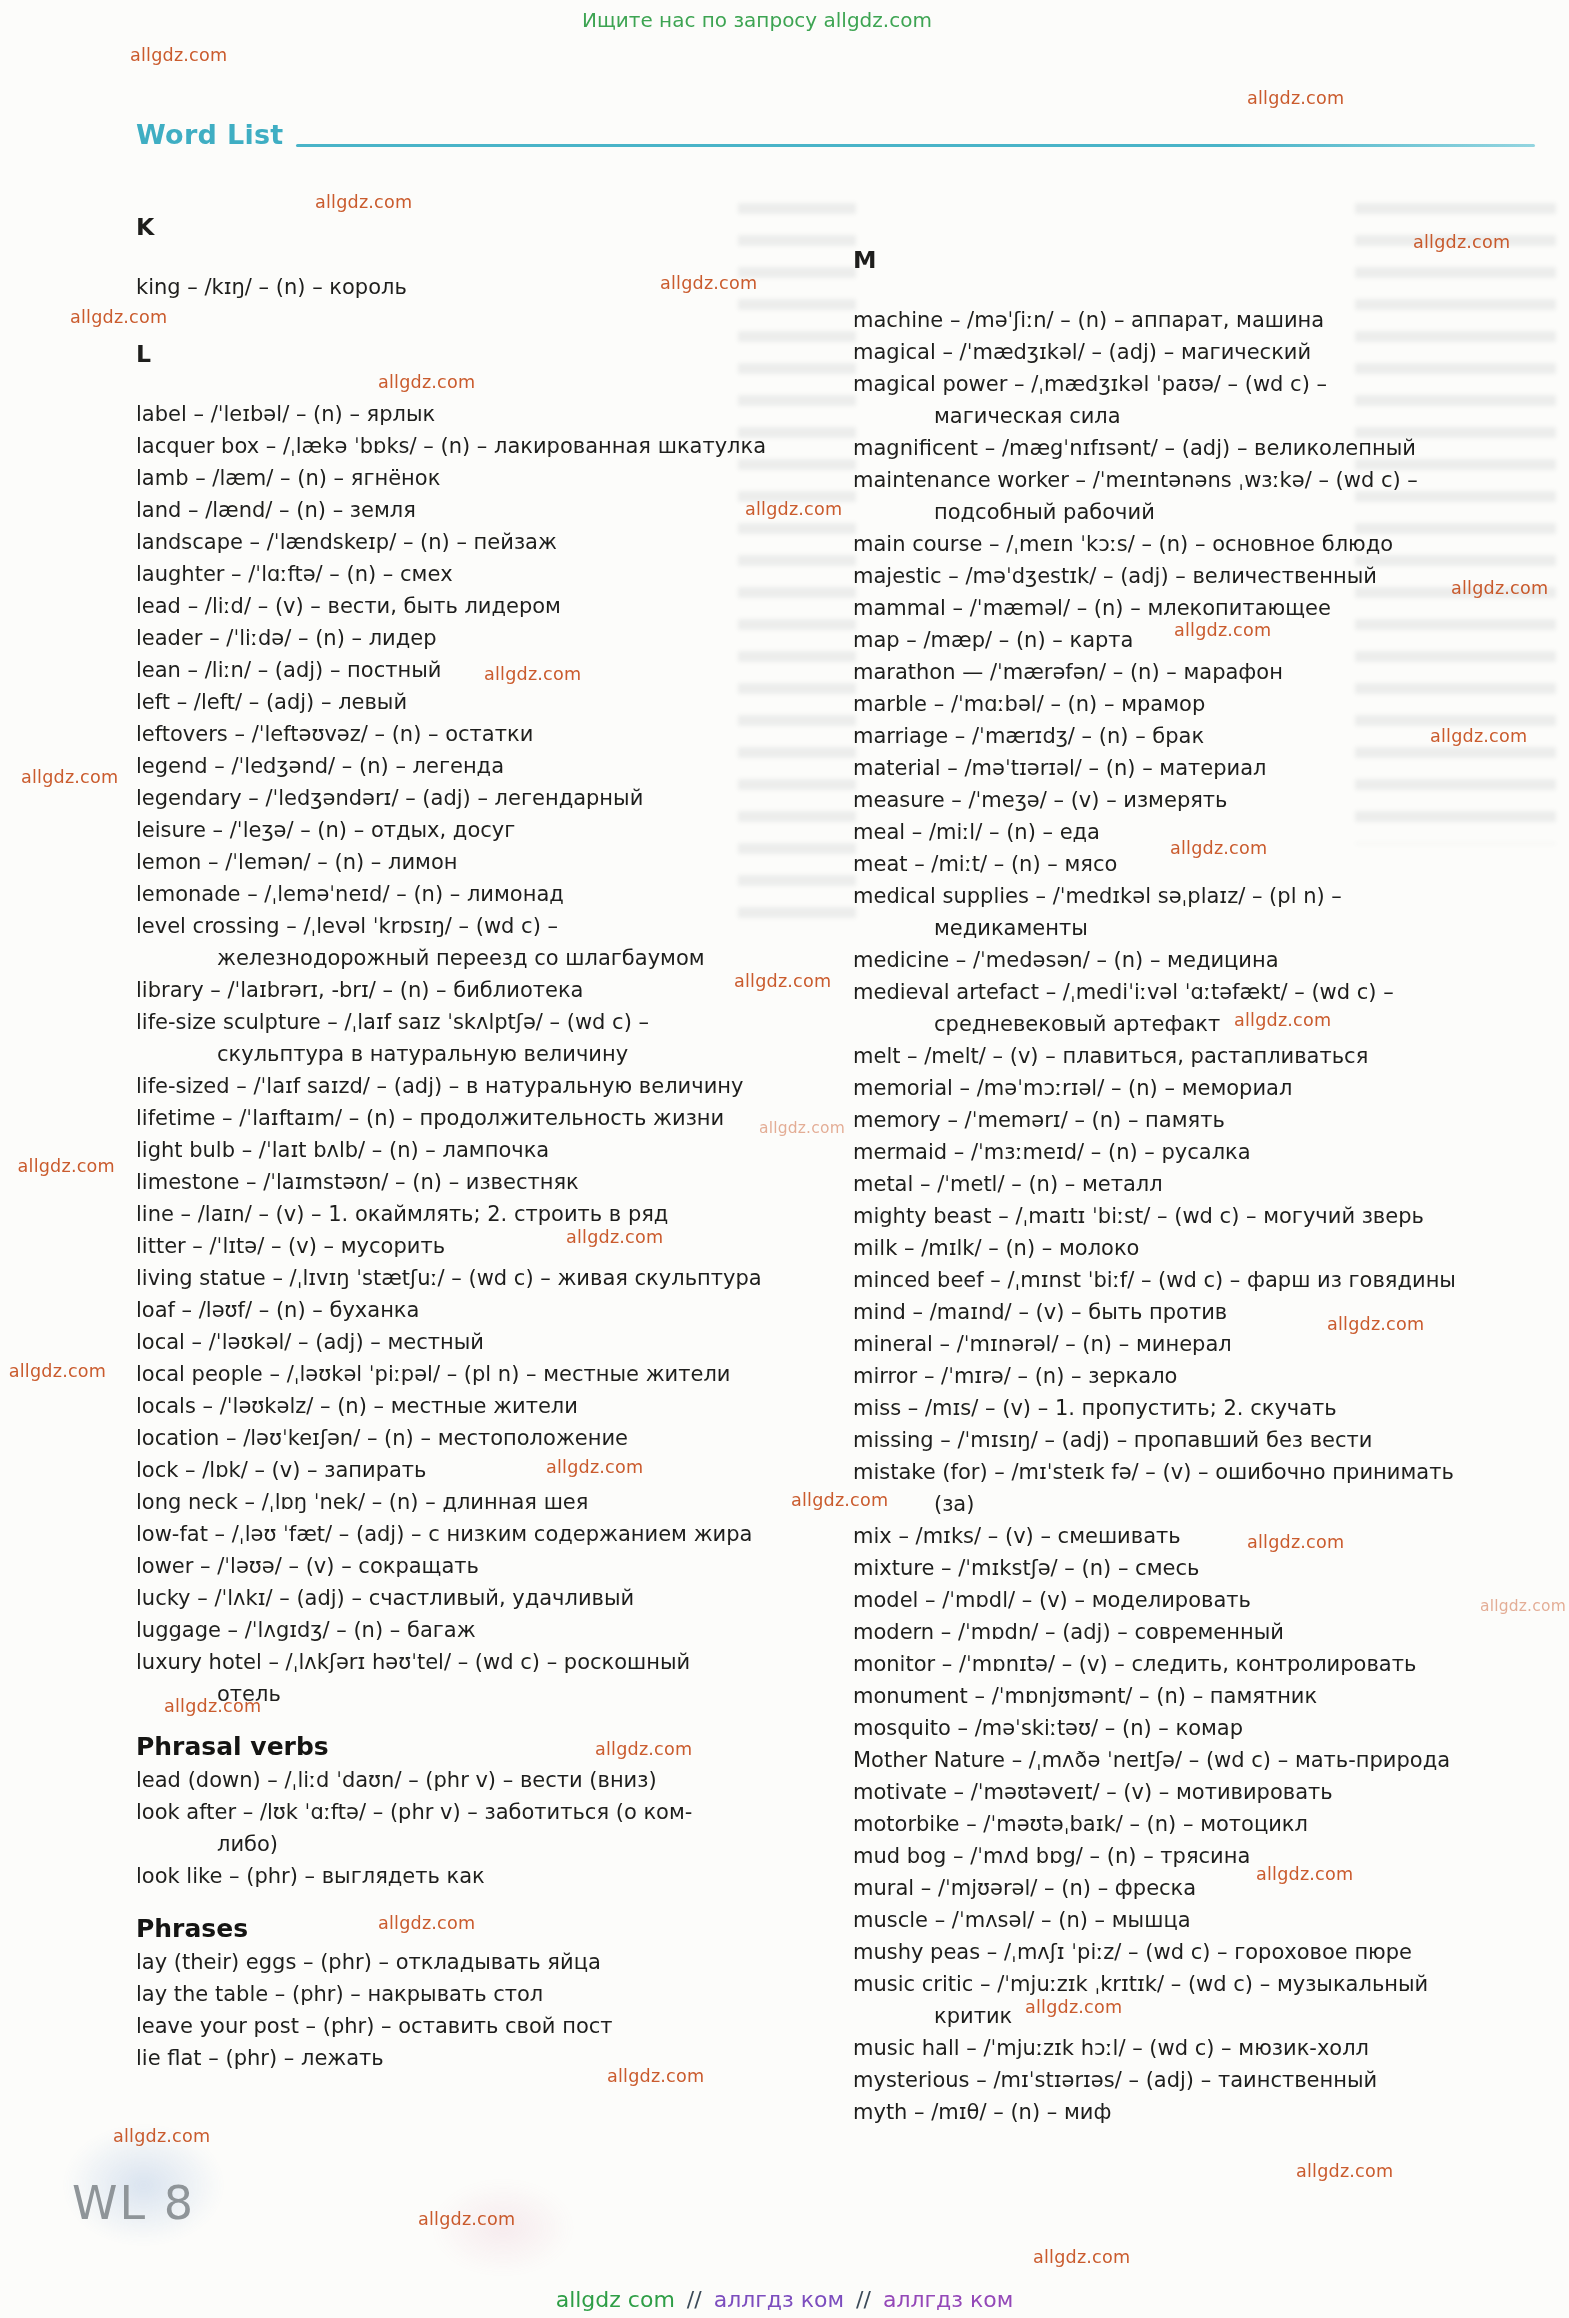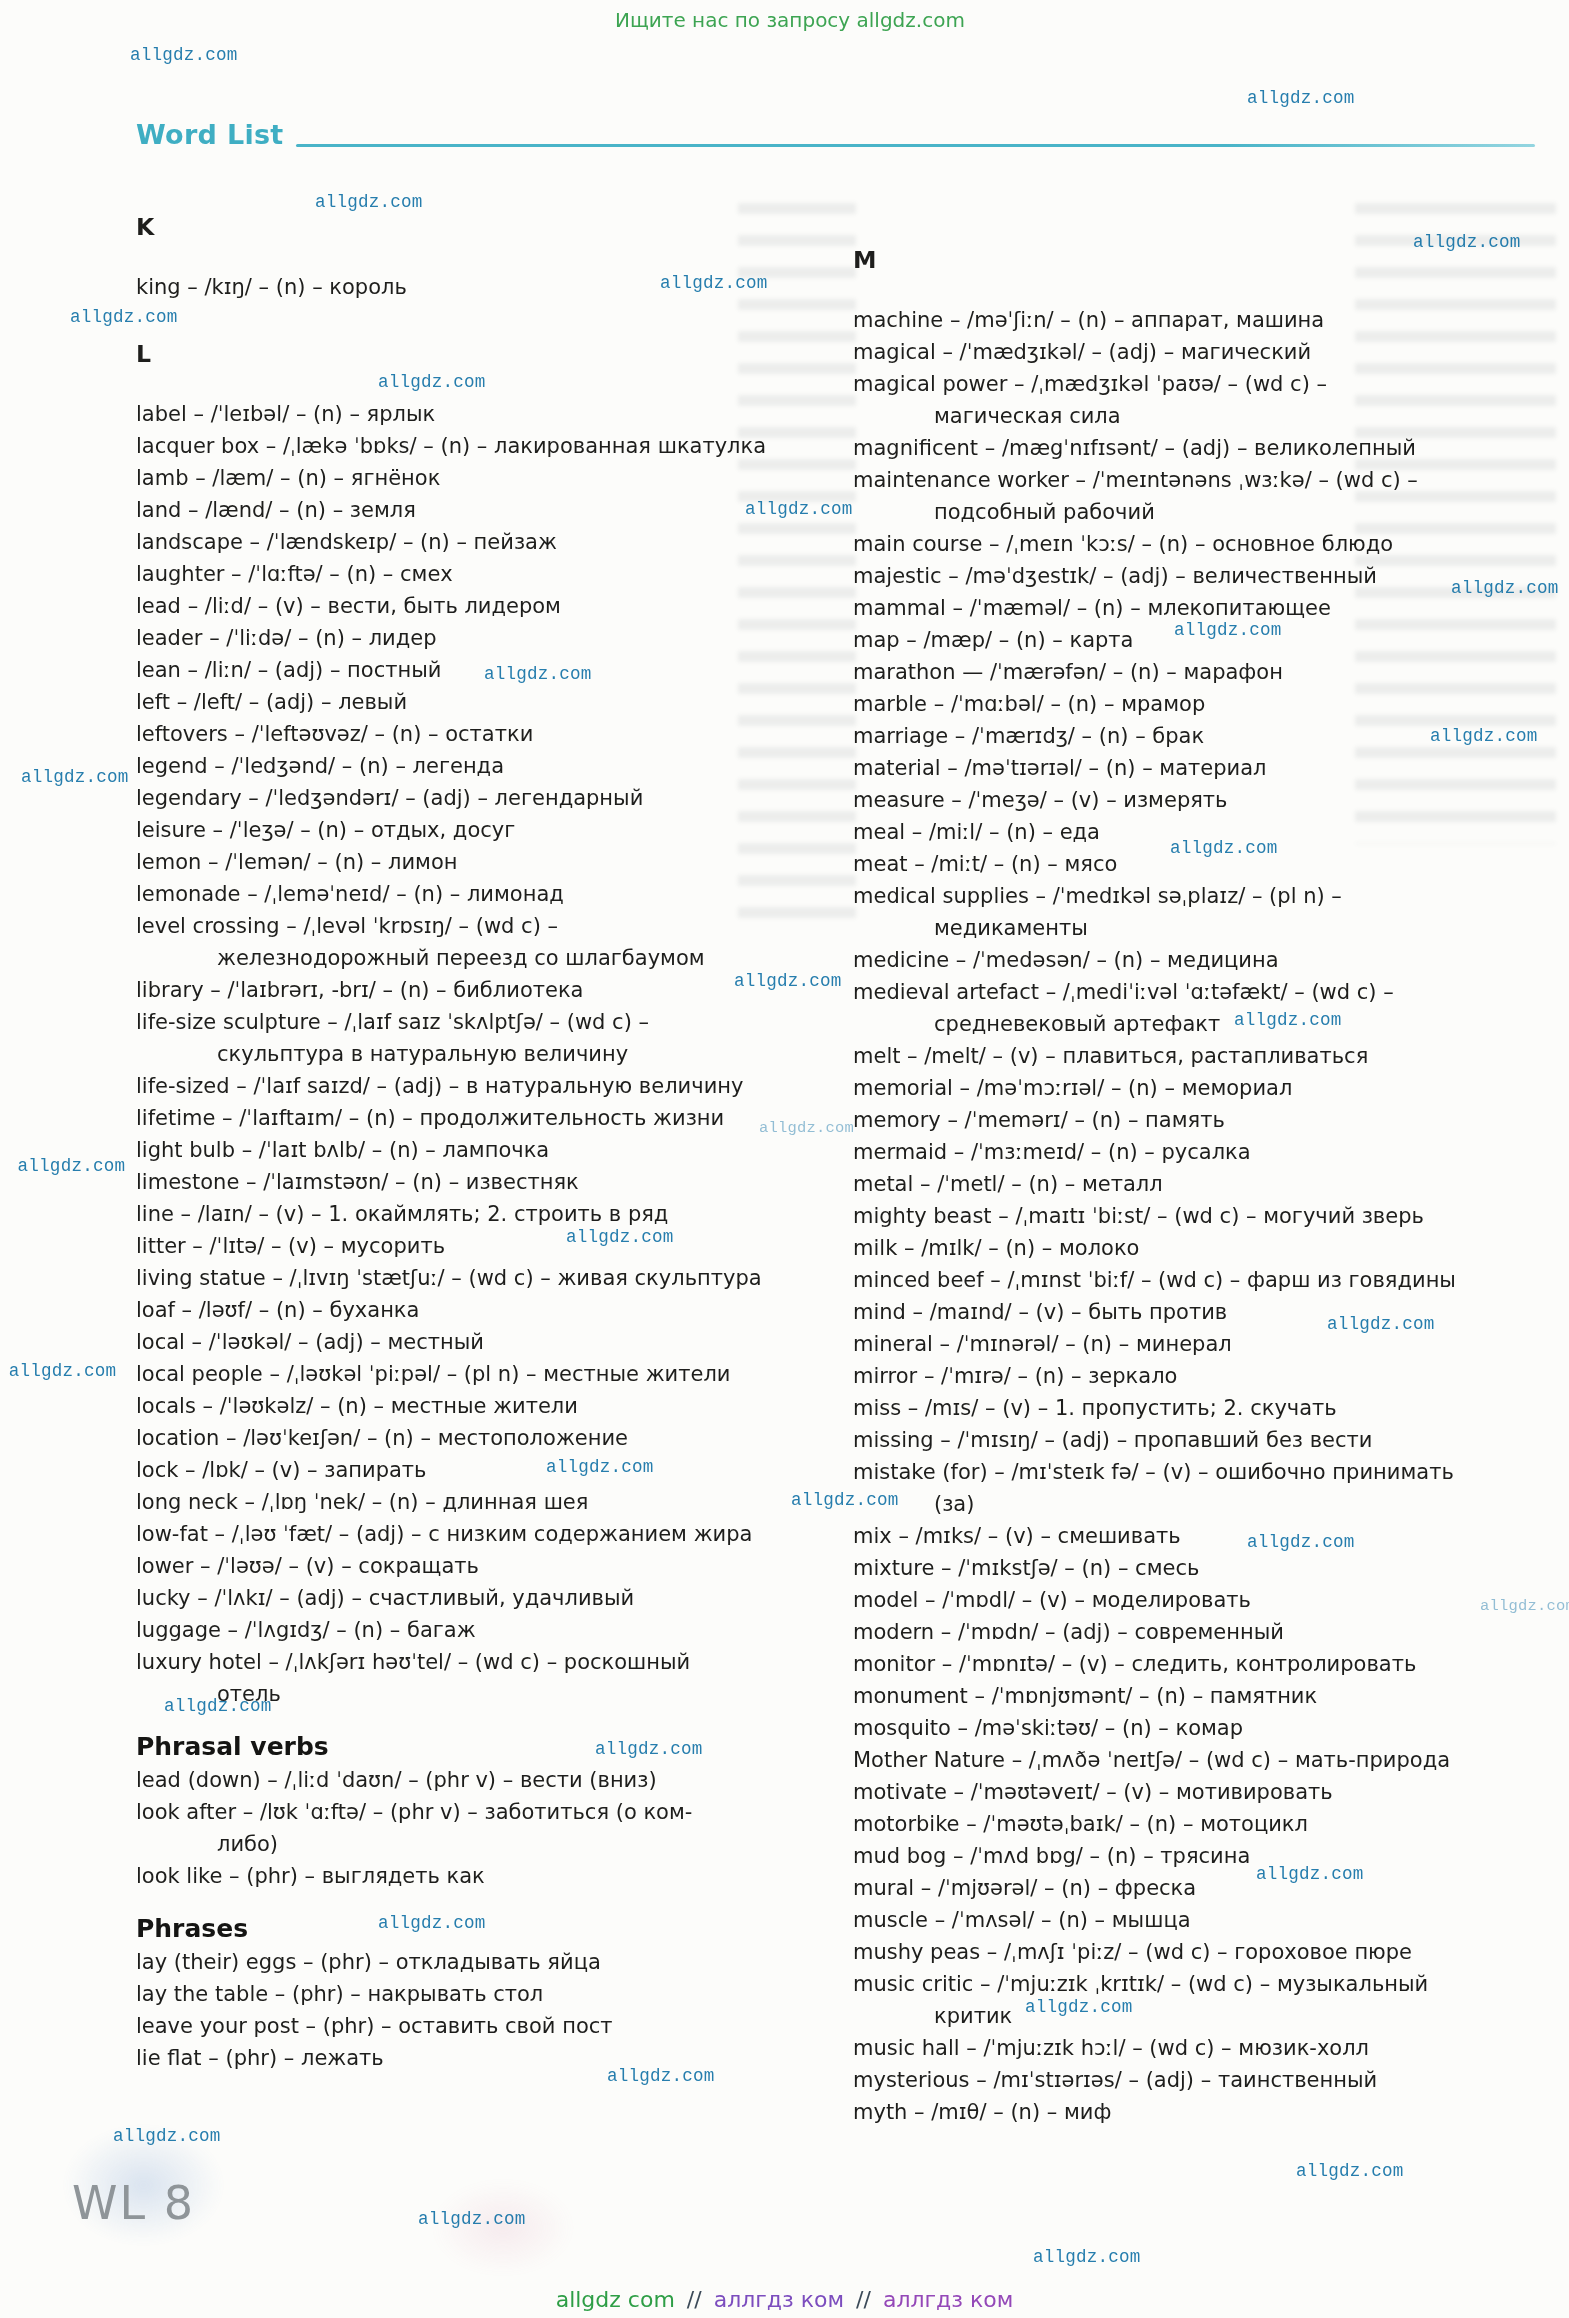--- a/index.html
+++ b/index.html
@@ -40,26 +40,26 @@
   .word-col .letter:first-child { margin-top: 0; }
   .sub-heading {
     font-weight: 700; font-size: 25px; line-height: 34px;
     margin-top: 20px; color: #151513;
   }
   .entry .line { display: block; }
   .entry .line.cont { padding-left: 81px; }
 
   
   .wm {
-    position: absolute; font-size: 17.6px; color: #0369a1; opacity: 0.86;
-    letter-spacing: 0.2px; white-space: nowrap; font-family: Liberation Mono, monospace;
+    position: absolute; font-size: 17.6px; color: #c2410c; opacity: 0.86;
+    letter-spacing: 0.2px; white-space: nowrap;
   }
   .wm.faint { opacity: 0.42; font-size: 15.5px; }
   .wm-top {
-    position: absolute; left: 615px; top: 8px;
+    position: absolute; left: 582px; top: 8px;
     font-size: 20px; color: #33a04a; opacity: 0.95; white-space: nowrap;
   }
 
   
   .page-label {
     position: absolute; left: 72px; top: 2176px;
     font-size: 46px; color: #8f9599; letter-spacing: 2px; font-weight: 400; text-align: right;
   }
   .footer-seo {
     position: absolute; left: 0; top: 2287px; width: 1569px;

